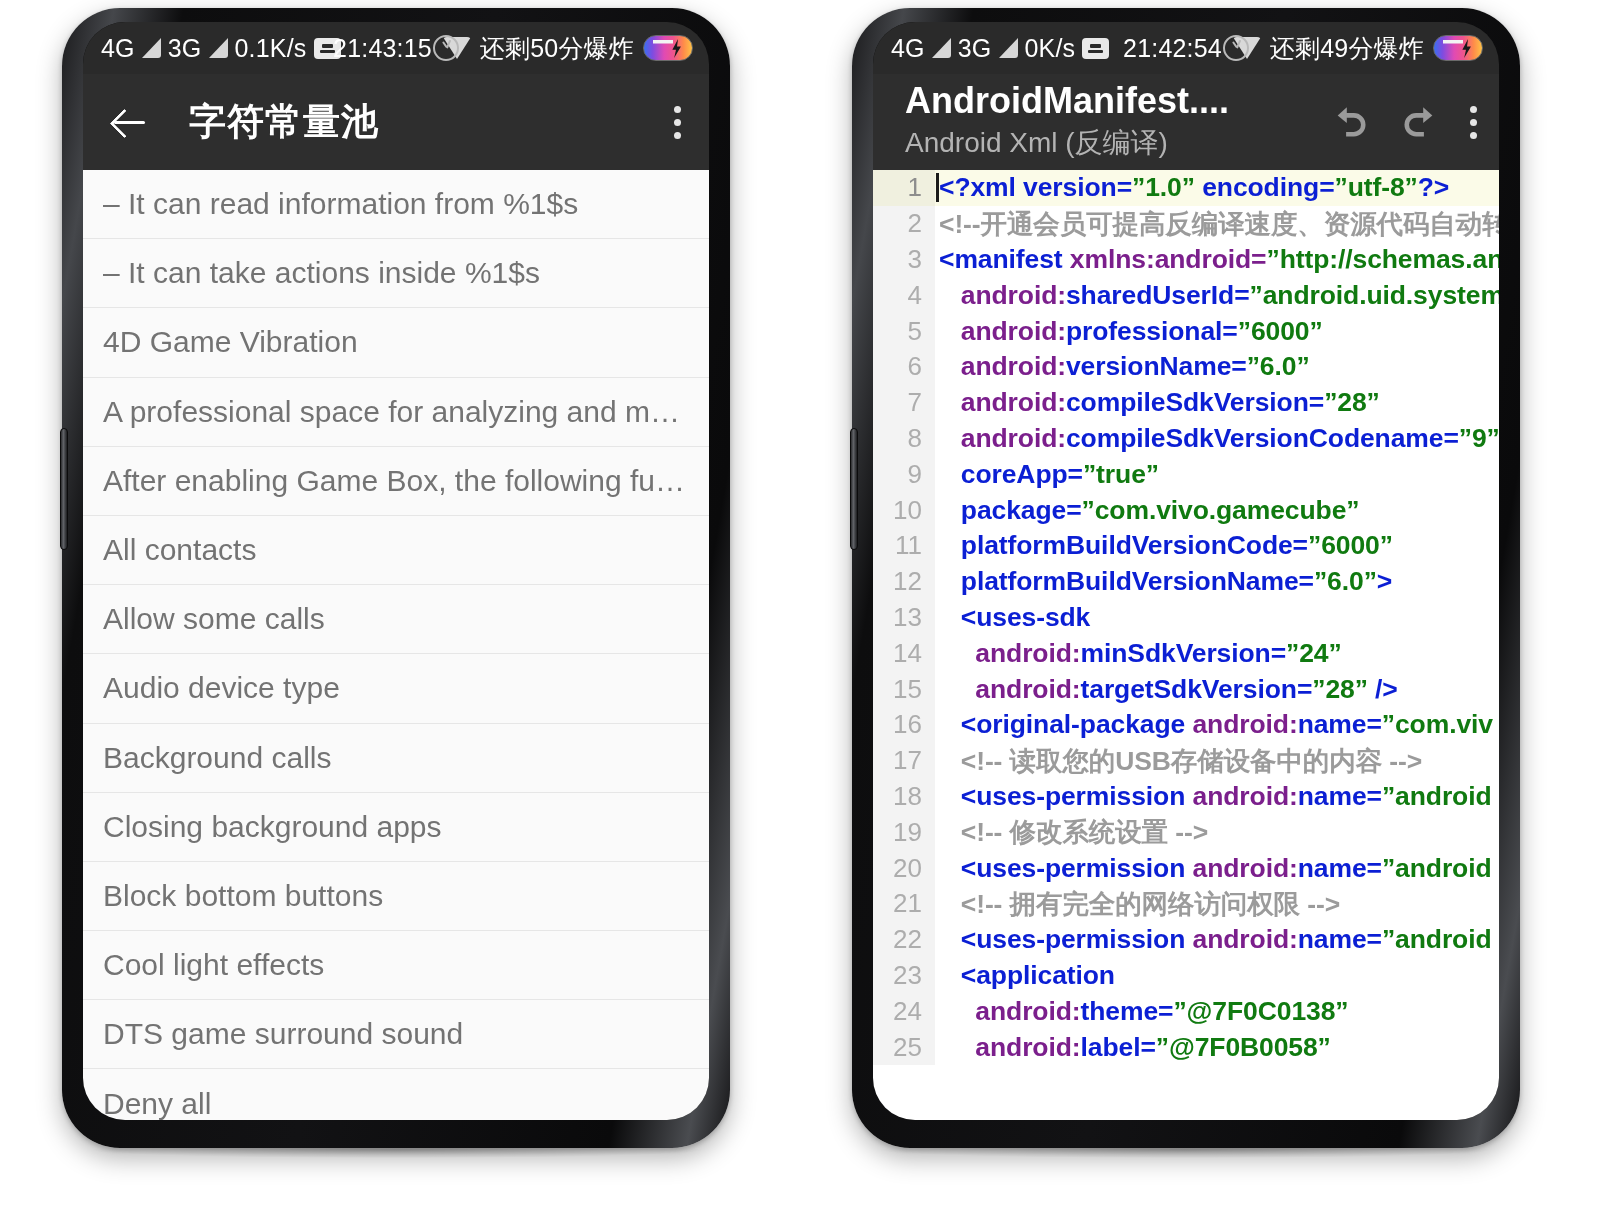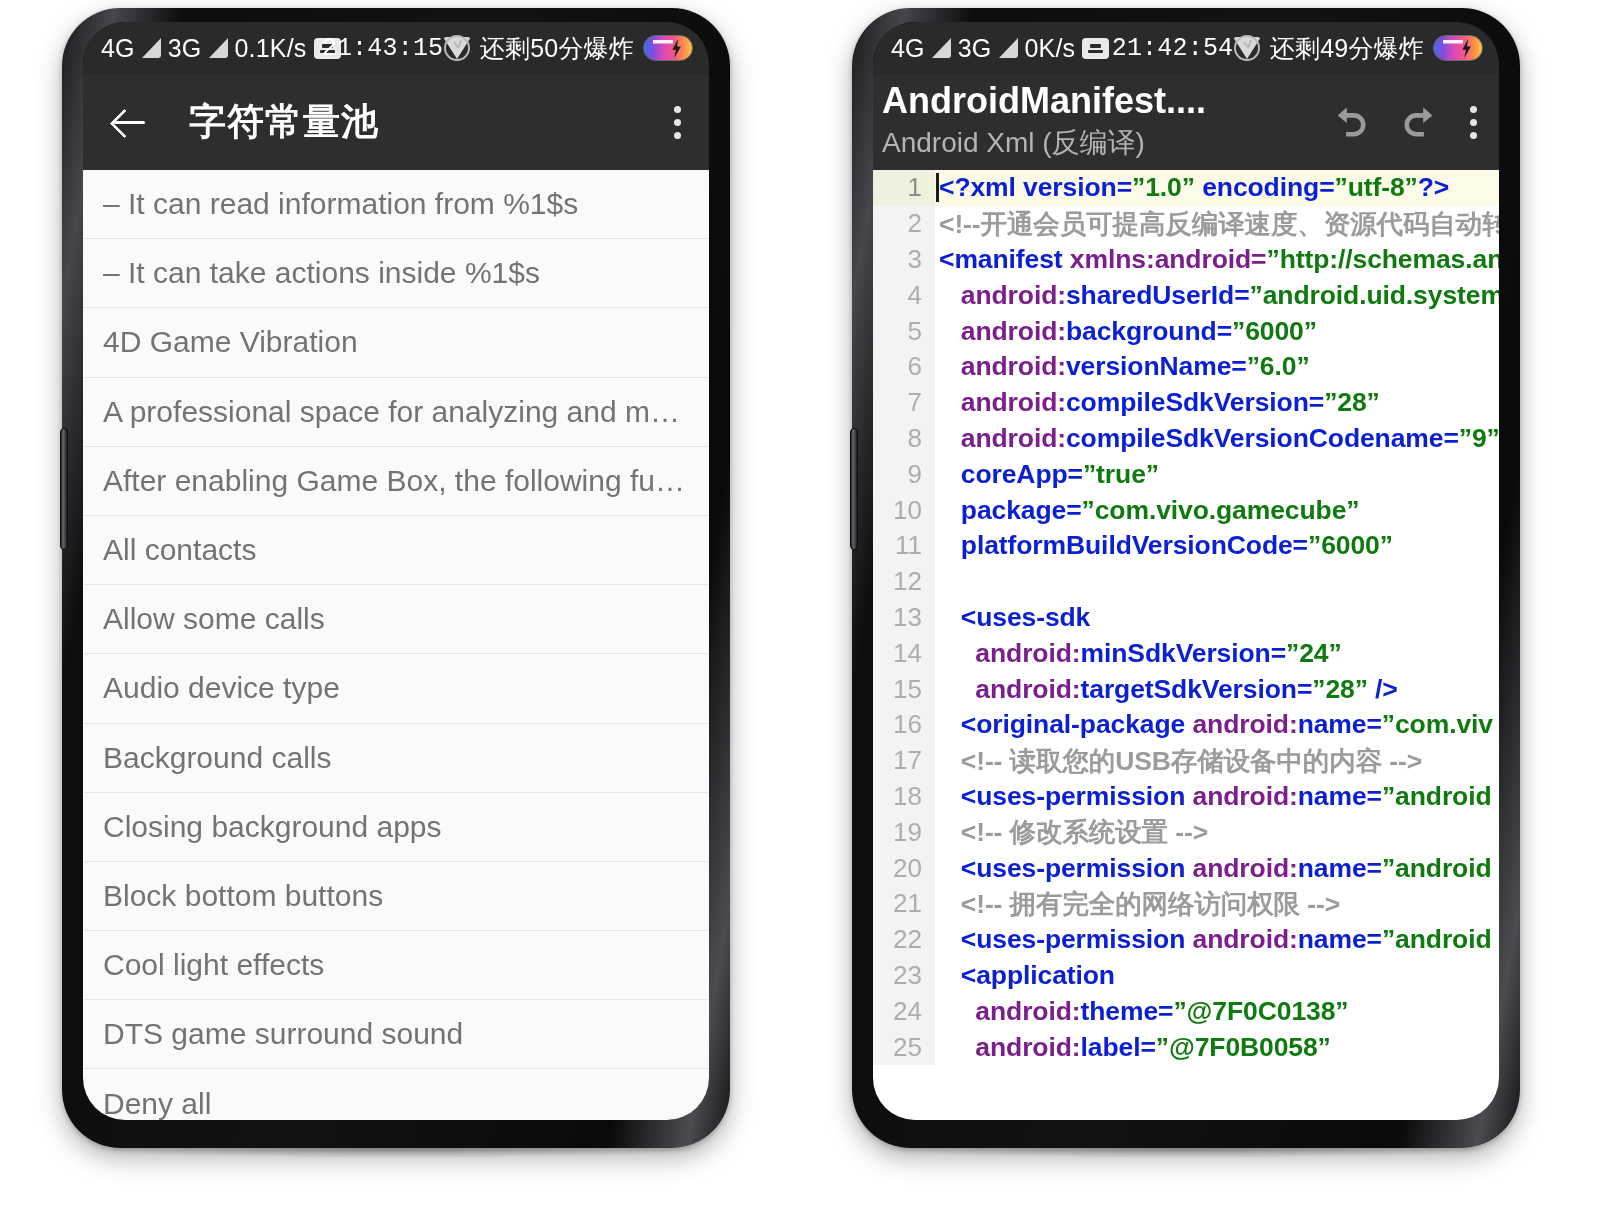--- a/index.html
+++ b/index.html
@@ -34,21 +34,21 @@
   }
 
   
   .statusbar {
     height: 52px; background: #2a2a2a; color: #fff;
     display: flex; align-items: center; padding: 0 16px 0 18px;
     font-size: 25px; letter-spacing: .2px; position: relative;
   }
   .sb-left { display: flex; align-items: center; gap: 7px; flex: 0 0 auto; }
   .sb-center { position: absolute; left: 0; right: 0; display: flex;
-    align-items: center; justify-content: center; gap: 1px; pointer-events: none; font-family: Liberation Mono, monospace; }
+    align-items: center; justify-content: center; gap: 1px; pointer-events: none; }
   .sb-right { margin-left: auto; display: flex; align-items: center; gap: 9px; }
   .sig-tri {
     width: 0; height: 0; border-style: solid;
     border-width: 0 0 20px 19px; border-color: transparent transparent #d7d7d7 transparent;
     border-bottom-right-radius: 3px;
   }
   .vivo-ico {
     width: 27px; height: 21px; border-radius: 4px; background: #e9e9e9;
     display: flex; flex-direction: column; align-items: center; justify-content: center;
     gap: 2px;
@@ -110,21 +110,21 @@
   .list { background: #fafafa; height: 100%; overflow: hidden; }
   .list-item {
     height: 69.2px; display: flex; align-items: center; padding: 0 20px 0 20px;
     border-bottom: 1px solid #e6e6e6; color: #737373; font-size: 30px;
     white-space: nowrap; overflow: hidden;
   }
 
   
   .appbar-right {
     height: 96px; background: #2e2e2e; display: flex; align-items: center;
-    padding: 0 16px 0 9px; color: #fff;
+    padding: 0 16px 0 32px; color: #fff;
   }
   .ab-titles { display: flex; flex-direction: column; justify-content: center; min-width: 0; }
   .ab-title { font-size: 36px; font-weight: 700; line-height: 1.05; white-space: nowrap; }
   .ab-sub { font-size: 28px; color: #b3b3b3; margin-top: 5px; white-space: nowrap; }
   .ab-actions { margin-left: auto; display: flex; align-items: center; gap: 22px; padding-left: 14px; }
   .icon-btn { width: 46px; height: 46px; display: flex; align-items: center; justify-content: center; }
   .icon-btn svg { display: block; }
 
   
   .editor { background: #ffffff; height: 100%; display: flex; flex-direction: column; overflow: hidden; }
@@ -317,21 +317,21 @@
             <div class="code-line">
               <div class="gutter">3</div>
               <div class="code-txt"><span class="t-tag">&lt;manifest</span><span class="t-pln">&nbsp;</span><span class="t-attr">xmlns:android=</span><span class="t-val">”http://schemas.an</span></div>
             </div>
             <div class="code-line">
               <div class="gutter">4</div>
               <div class="code-txt"><span class="t-pln">&nbsp;&nbsp;&nbsp;</span><span class="t-attr">android:</span><span class="t-ns">sharedUserId=</span><span class="t-val">”android.uid.system</span></div>
             </div>
             <div class="code-line">
               <div class="gutter">5</div>
-              <div class="code-txt"><span class="t-pln">&nbsp;&nbsp;&nbsp;</span><span class="t-attr">android:</span><span class="t-ns">background=</span><span class="t-val">”6000”</span></div>
+              <div class="code-txt"><span class="t-pln">&nbsp;&nbsp;&nbsp;</span><span class="t-attr">android:</span><span class="t-ns">professional=</span><span class="t-val">”6000”</span></div>
             </div>
             <div class="code-line">
               <div class="gutter">6</div>
               <div class="code-txt"><span class="t-pln">&nbsp;&nbsp;&nbsp;</span><span class="t-attr">android:</span><span class="t-ns">versionName=</span><span class="t-val">”6.0”</span></div>
             </div>
             <div class="code-line">
               <div class="gutter">7</div>
               <div class="code-txt"><span class="t-pln">&nbsp;&nbsp;&nbsp;</span><span class="t-attr">android:</span><span class="t-ns">compileSdkVersion=</span><span class="t-val">”28”</span></div>
             </div>
             <div class="code-line">
@@ -345,20 +345,21 @@
             <div class="code-line">
               <div class="gutter">10</div>
               <div class="code-txt"><span class="t-pln">&nbsp;&nbsp;&nbsp;</span><span class="t-ns">package=</span><span class="t-val">”com.vivo.gamecube”</span></div>
             </div>
             <div class="code-line">
               <div class="gutter">11</div>
               <div class="code-txt"><span class="t-pln">&nbsp;&nbsp;&nbsp;</span><span class="t-ns">platformBuildVersionCode=</span><span class="t-val">”6000”</span></div>
             </div>
             <div class="code-line">
               <div class="gutter">12</div>
+              <div class="code-txt"><span class="t-pln">&nbsp;&nbsp;&nbsp;</span><span class="t-ns">platformBuildVersionName=</span><span class="t-val">”6.0”</span><span class="t-tag">&gt;</span></div>
             </div>
             <div class="code-line">
               <div class="gutter">13</div>
               <div class="code-txt"><span class="t-pln">&nbsp;&nbsp;&nbsp;</span><span class="t-tag">&lt;uses-sdk</span></div>
             </div>
             <div class="code-line">
               <div class="gutter">14</div>
               <div class="code-txt"><span class="t-pln">&nbsp;&nbsp;&nbsp;&nbsp;&nbsp;</span><span class="t-attr">android:</span><span class="t-ns">minSdkVersion=</span><span class="t-val">”24”</span></div>
             </div>
             <div class="code-line">

